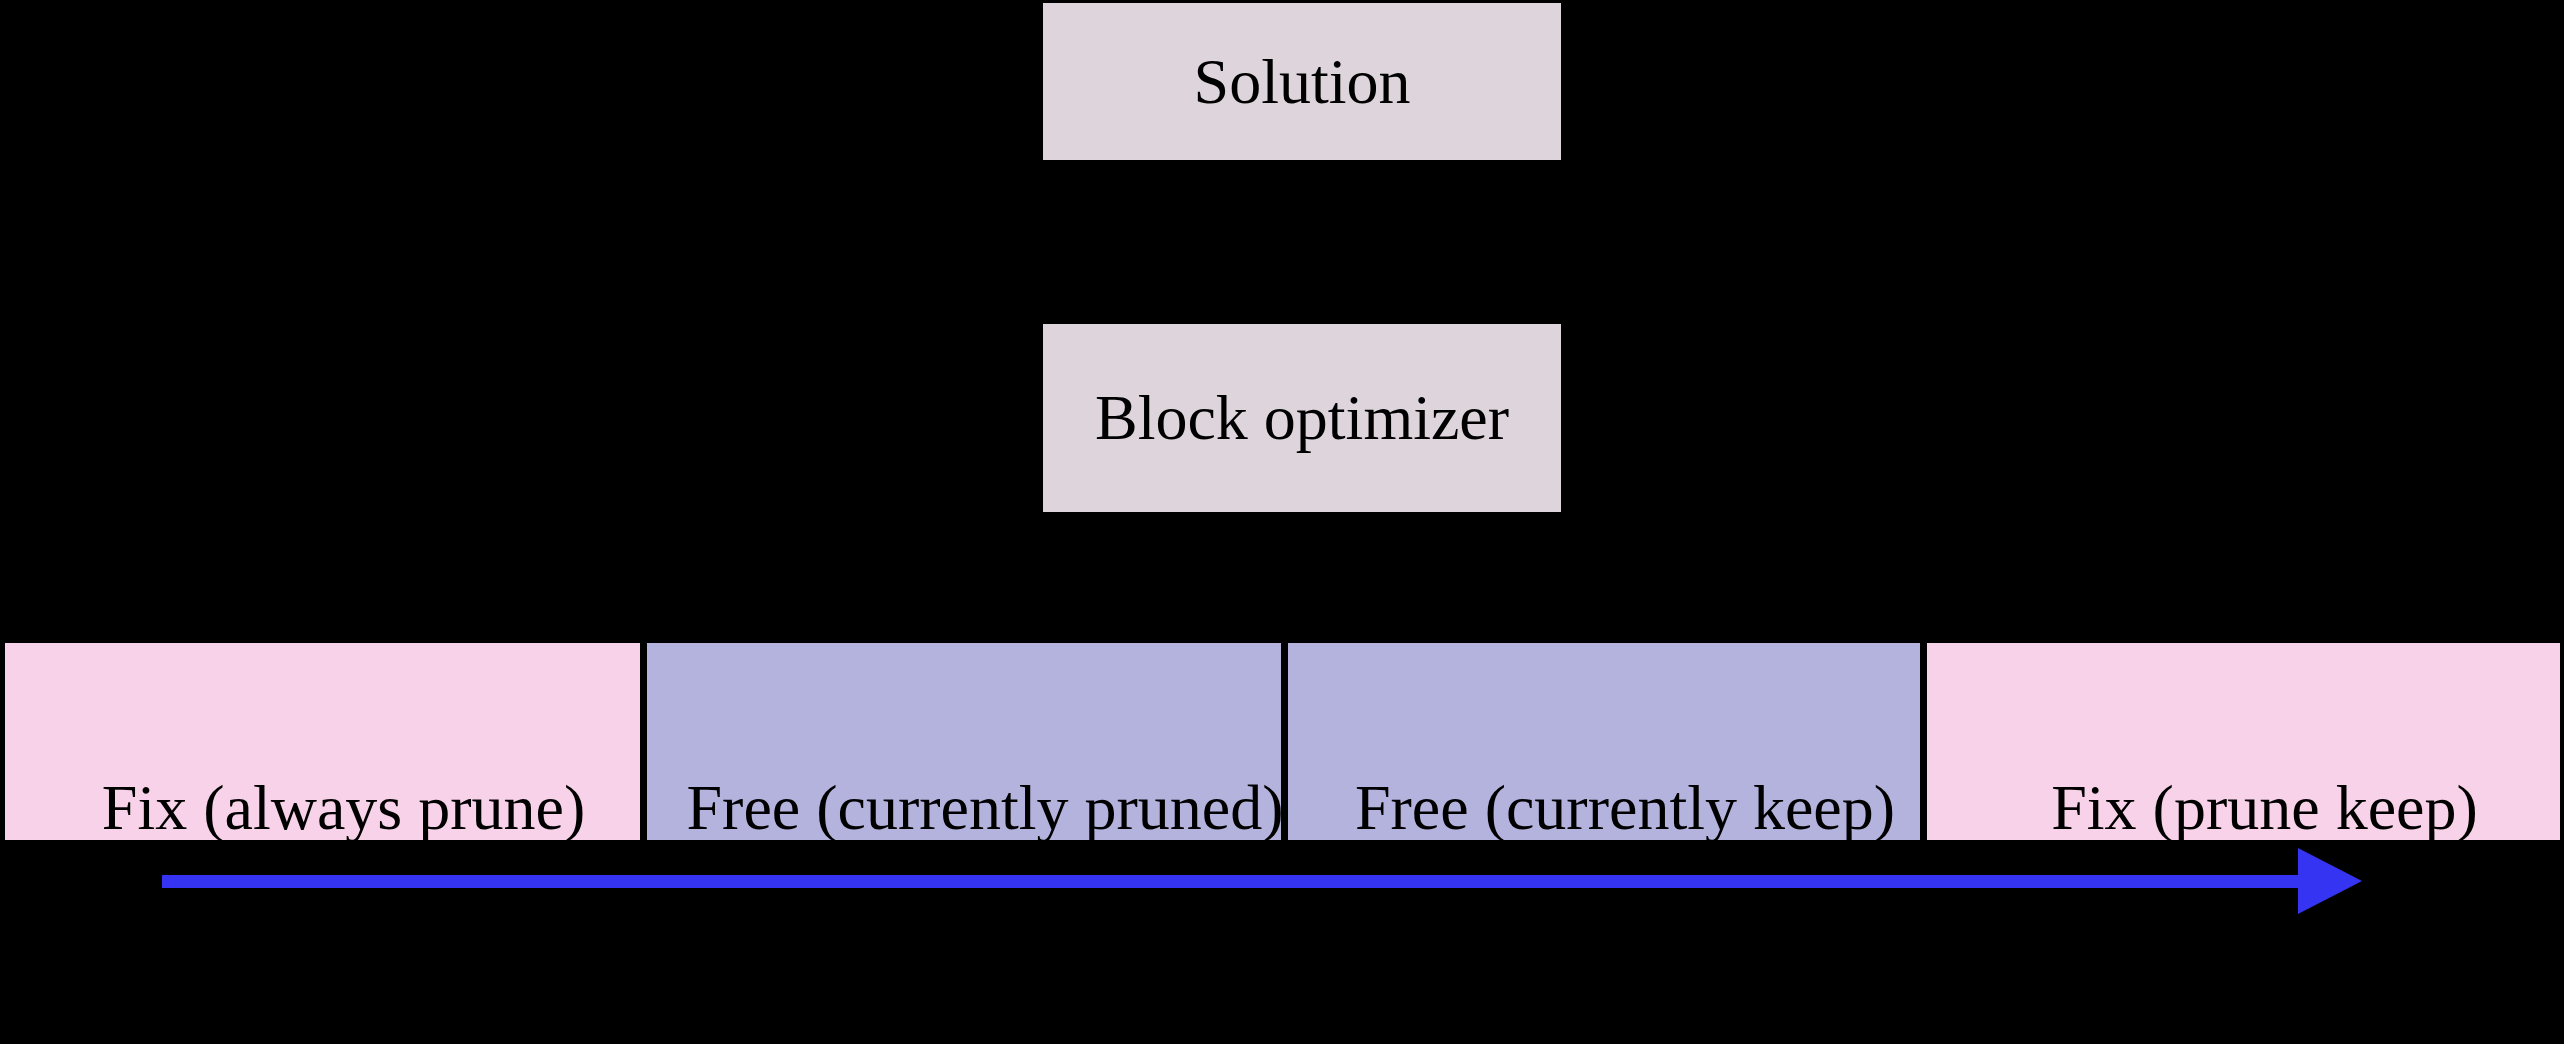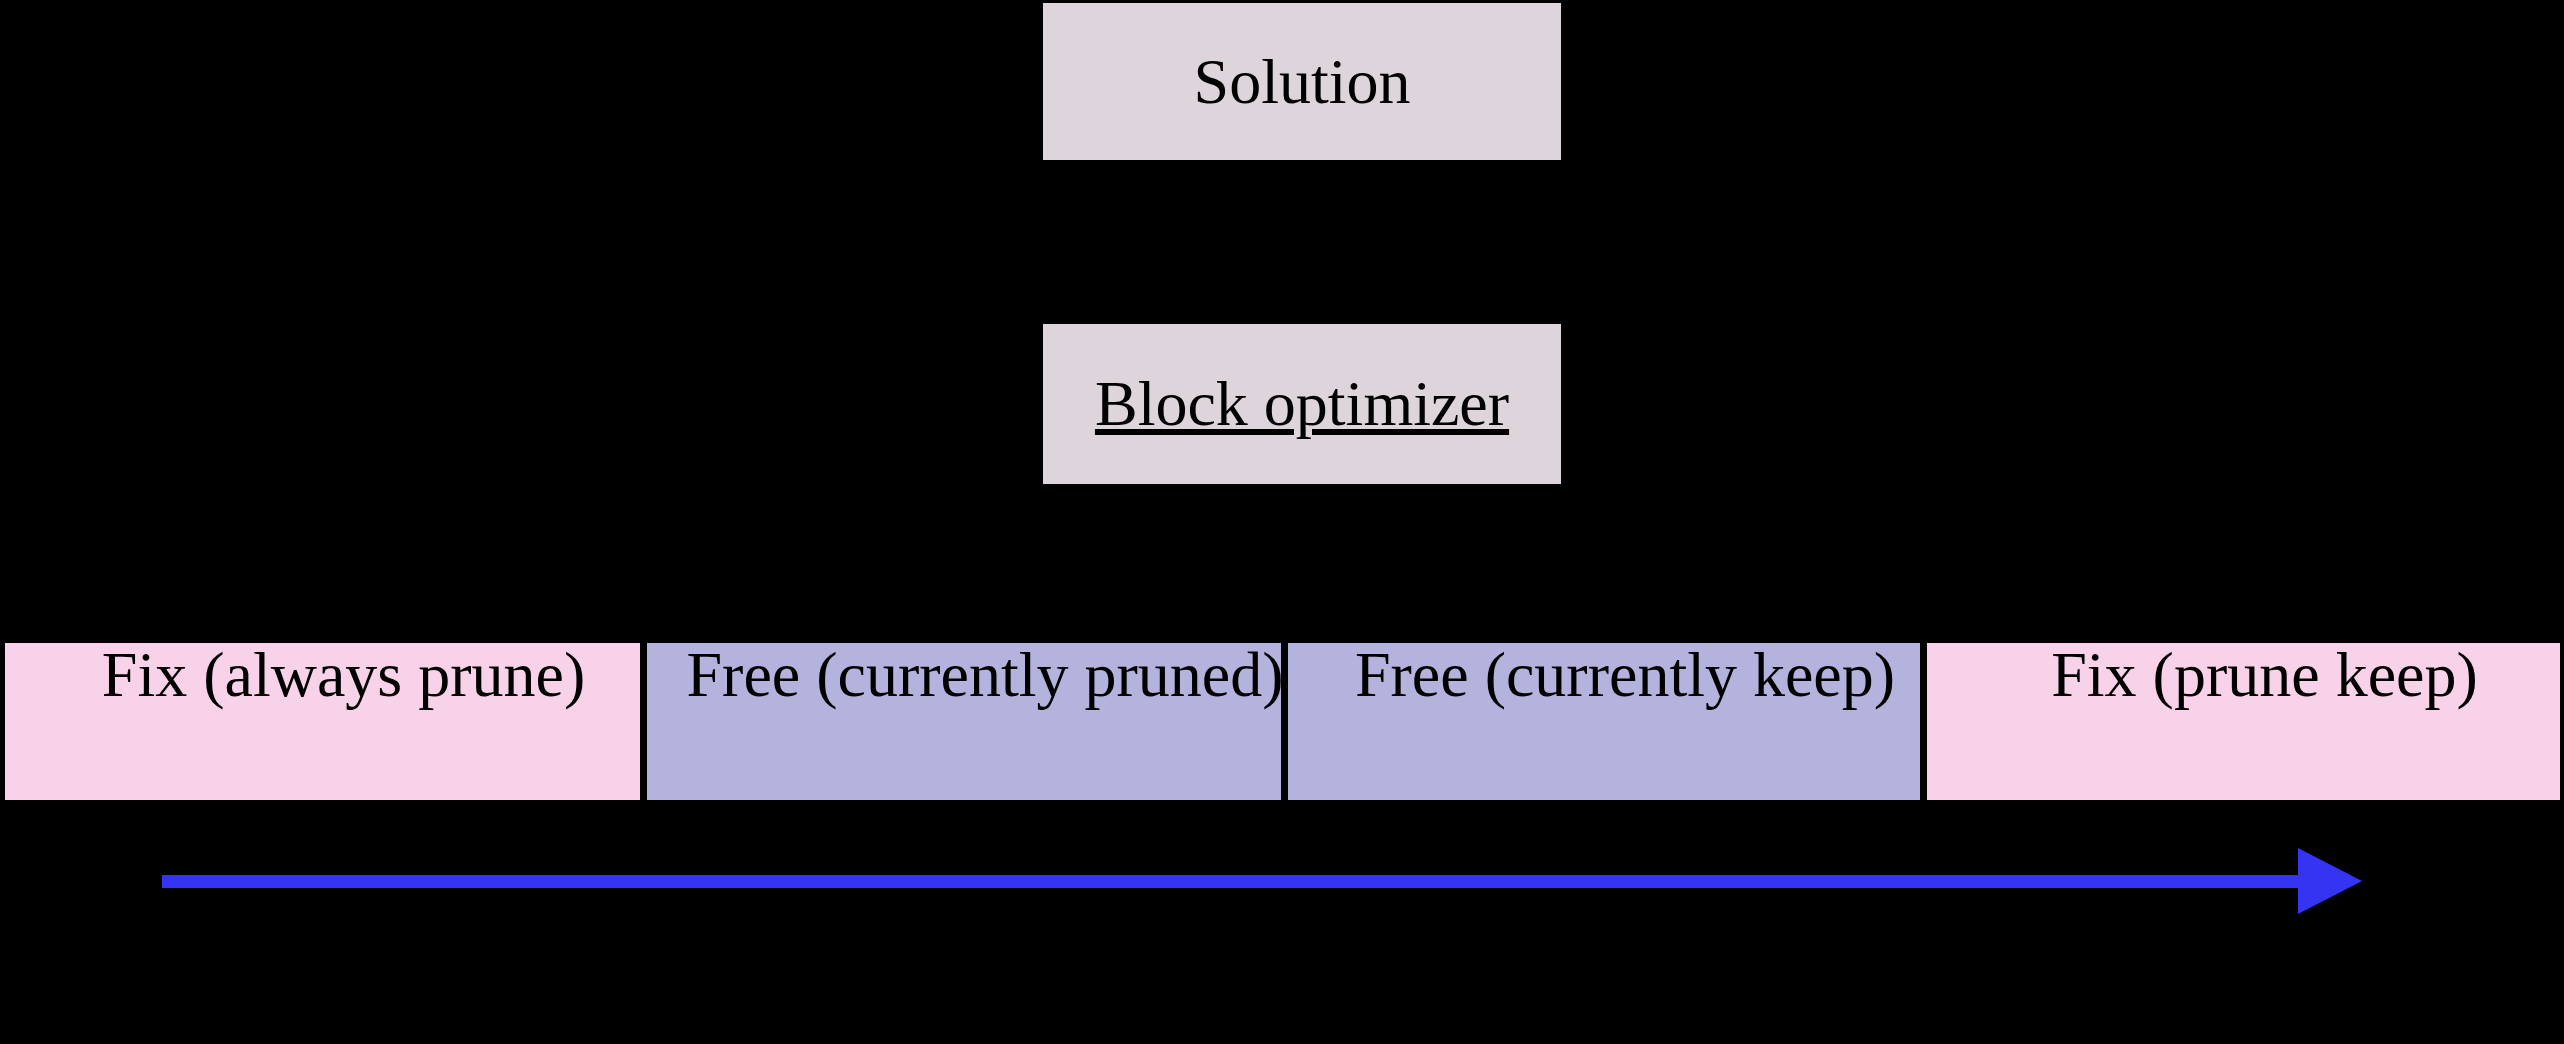--- a/index.html
+++ b/index.html
@@ -28,34 +28,34 @@
     height:157px;
     background:var(--node-fill);
     display:flex;
     align-items:center;
     justify-content:center;
     font-size:64px;
     line-height:1;
     white-space:nowrap;
   }
   .node.solution{top:3px;align-items:center;}
-  .node.optimizer{top:324px;height:160px;text-decoration:underline;}
+  .node.optimizer{top:324px;height:188px;}
   .bar{
     position:absolute;
     left:5px;
     top:643px;
     width:2555px;
     height:157px;
   }
   .segment{
     position:absolute;
     top:0;
-    height:157px;
+    height:197px;
     display:flex;
-    align-items:flex-start;
+    align-items:flex-end;
     justify-content:center;
     font-size:64px;
     line-height:1;
     white-space:nowrap;
     padding-left:42px;
   }
   .segment.fix{background:var(--fix-fill);}
   .segment.free{background:var(--free-fill);}
   .seg1{left:0;width:635px;}
   .seg2{left:642px;width:634px;}

